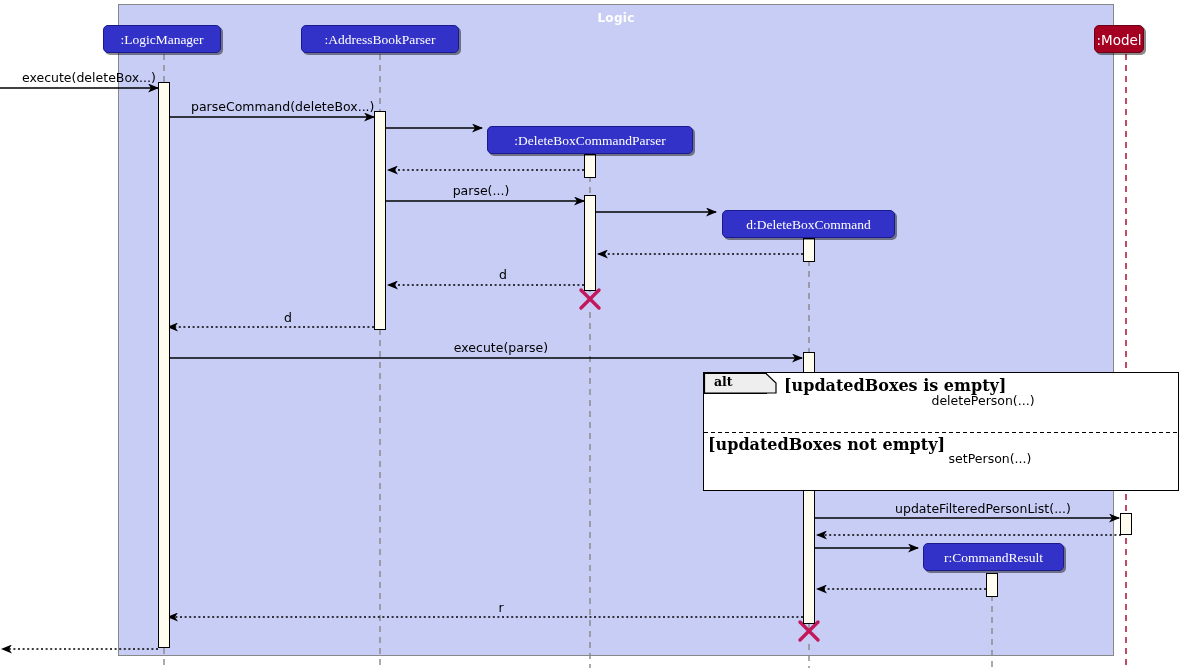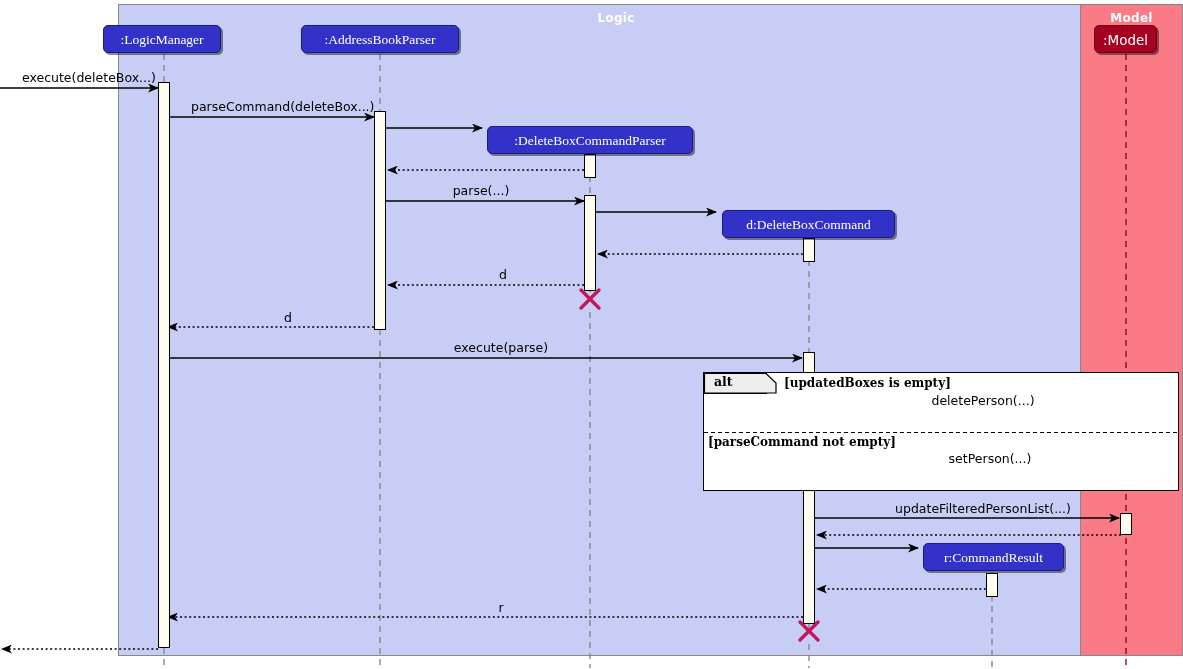--- a/index.html
+++ b/index.html
@@ -97,21 +97,21 @@
   .alt-tab-label {
     position: absolute;
     left: 10px; top: 1px;
     font-size: 12.5px;
     font-weight: bold;
     font-family: "DejaVu Serif", serif;
     color: #000000;
   }
   .alt-guard {
     position: absolute;
-    font-size: 12px;
+    font-size: 16px;
     font-weight: bold;
     font-family: "DejaVu Serif", serif;
     color: #000000;
     white-space: nowrap;
   }
   
   .msg {
     position: absolute;
     font-size: 12.5px;
     font-family: "DejaVu Sans", sans-serif;
@@ -121,23 +121,20 @@
   }
   .msg-center { transform: translateX(-50%); }
 </style>
 </head>
 <body>
 
 <div id="canvas">
 
   <div class="panel panel-logic">
     <div class="panel-title">Logic</div>
-  </div>
-  <div class="panel panel-model">
-    <div class="panel-title">Model</div>
   </div>
 
   <svg class="layer" viewBox="0 0 1183 669">
     <defs>
       <marker id="solidArrow" markerWidth="11" markerHeight="9" refX="10" refY="4.5" orient="auto" markerUnits="userSpaceOnUse">
         <path d="M0,0 L11,4.5 L0,9 L3,4.5 Z" fill="#000000"></path>
       </marker>
       <marker id="solidArrowL" markerWidth="11" markerHeight="9" refX="10" refY="4.5" orient="auto" markerUnits="userSpaceOnUse">
         <path d="M0,0 L11,4.5 L0,9 L3,4.5 Z" fill="#000000"></path>
       </marker>
@@ -221,34 +218,34 @@
   <div class="altbox" style="left:703px; top:372px; width:476px; height:119px;">
     <div class="alt-tab"></div>
     <svg style="position:absolute; left:0; top:0; width:476px; height:119px;" viewBox="0 0 476 119">
 
       <path d="M0.5,0.5 L62,0.5 L72,10 L72,20 L0.5,20 Z" fill="#eeeeee" stroke="#000000" stroke-width="1.2"></path>
 
       <line x1="0" y1="59.5" x2="476" y2="59.5" stroke="#000000" stroke-width="1.2" stroke-dasharray="4,3"></line>
     </svg>
     <div class="alt-tab-label">alt</div>
     <div class="alt-guard" style="left:80px; top:3px;">[updatedBoxes is empty]</div>
-    <div class="alt-guard" style="left:4px; top:62px;">[parseCommand not empty]</div>
+    <div class="alt-guard" style="left:4px; top:62px;">[updatedBoxes not empty]</div>
   </div>
 
   <div class="participant p-blue" style="left:103px; top:25px; width:118px;">:LogicManager</div>
 
   <div class="participant p-blue" style="left:301px; top:25px; width:158px;">:AddressBookParser</div>
 
   <div class="participant p-blue" style="left:722px; top:210px; width:173px;">d:DeleteBoxCommand</div>
 
   <div class="participant p-blue" style="left:487px; top:126px; width:206px;">:DeleteBoxCommandParser</div>
 
   <div class="participant p-blue" style="left:923px; top:543px; width:141px;">r:CommandResult</div>
 
-  <div class="participant p-red" style="left:1094px; top:25px; width:63px;">:Model</div>
+  <div class="participant p-red" style="left:1094px; top:25px; width:50px;">:Model</div>
 
   <div class="msg" style="left:6px; top:70px;">execute(deleteBox...)</div>
 
   <div class="msg" style="left:175px; top:99px;">parseCommand(deleteBox...)</div>
 
   <div class="msg msg-center" style="left:465px; top:183px;">parse(...)</div>
 
   <div class="msg msg-center" style="left:487px; top:267px;">d</div>
 
   <div class="msg msg-center" style="left:272px; top:310px;">d</div>

